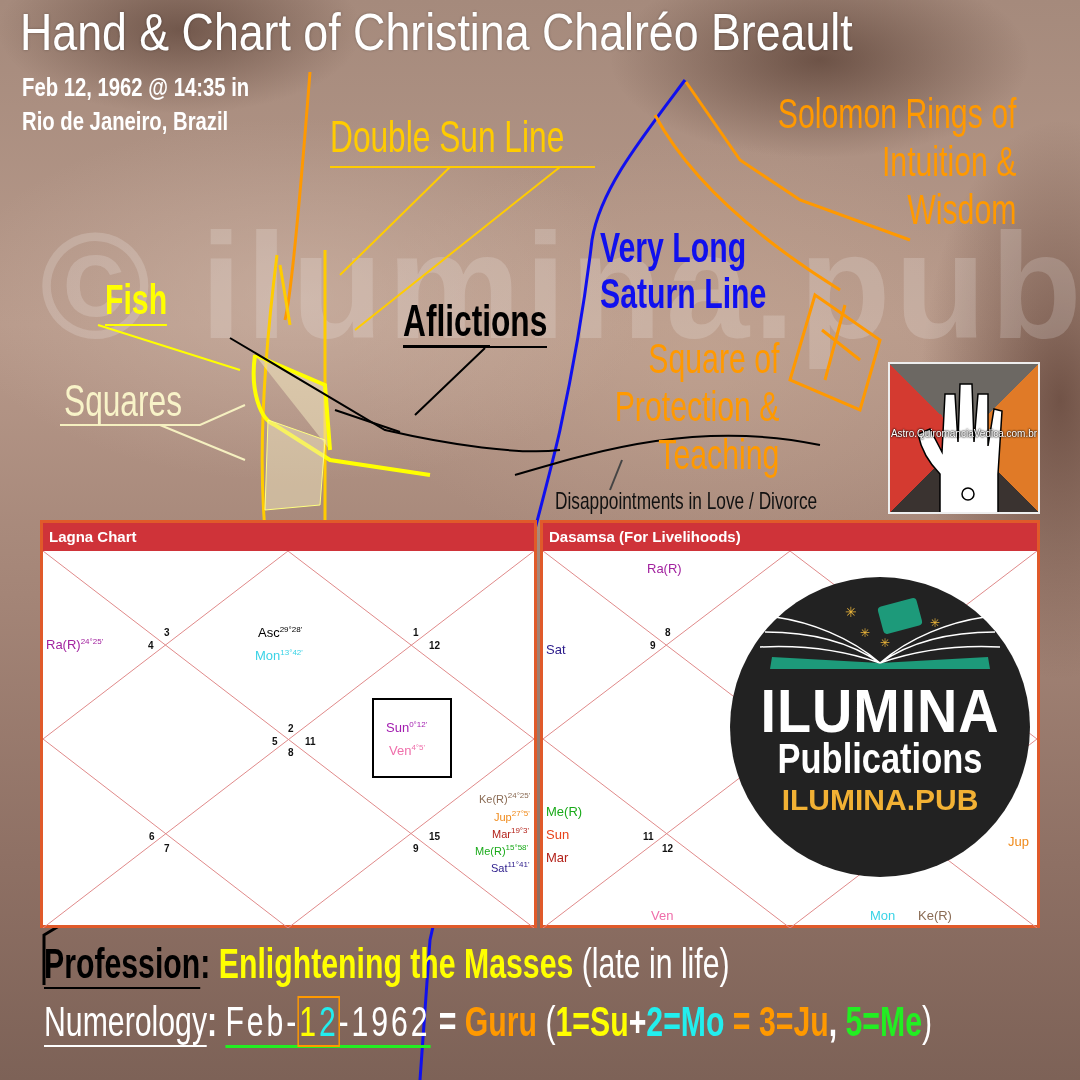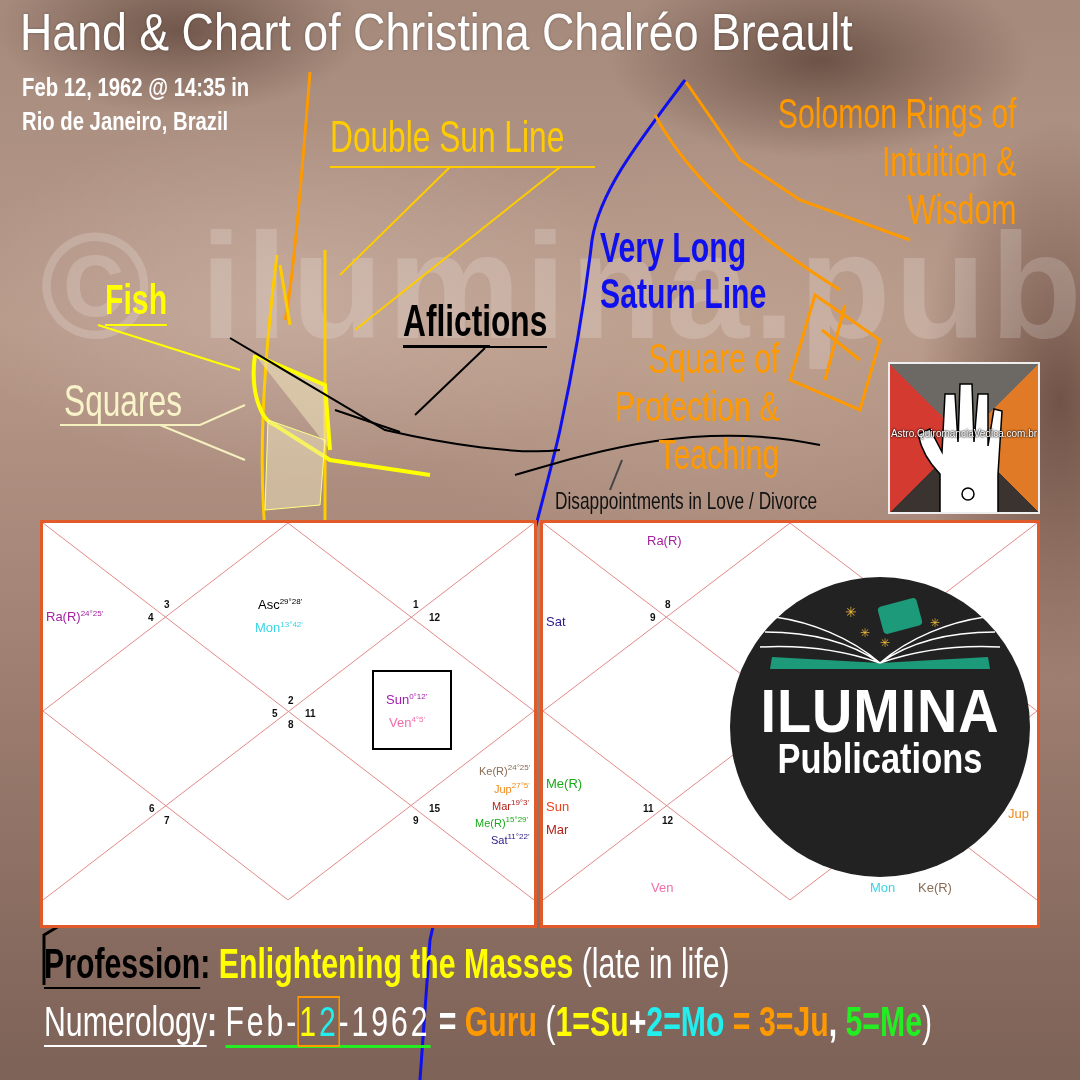--- a/index.html
+++ b/index.html
@@ -116,20 +116,21 @@
 
 <div class="badge">
   <svg width="152" height="152" style="position:absolute;left:0;top:0">
     <path d="M50 150 L50 110 C35 95, 30 80, 28 70 L40 65 L52 88 L55 30 L65 30 L68 78 L70 20 L82 20 L84 78 L88 30 L98 30 L98 82 L104 45 L112 47 L108 110 L108 150 Z" fill="#fff" stroke="#000" stroke-width="1.5"></path>
     <circle cx="78" cy="130" r="6" fill="none" stroke="#000" stroke-width="1.5"></circle>
   </svg>
   <div class="site">Astro.QuiromanciaVedica.com.br</div>
 </div>
 
 <div class="chart-panel" style="left:40px;">
+  <div class="chart-head">Lagna Chart</div>
   <div class="chart-body">
     <svg width="491" height="377" style="position:absolute;left:0;top:0">
       <g stroke="#e08a8a" stroke-width="1" fill="none">
         <line x1="0" y1="0" x2="491" y2="377"></line>
         <line x1="491" y1="0" x2="0" y2="377"></line>
         <polygon points="245,0 491,188 245,377 0,188"></polygon>
       </g>
     </svg>
     <div class="hn" style="left:121px;top:76px">3</div>
     <div class="hn" style="left:105px;top:89px">4</div>
@@ -148,26 +149,27 @@
     <div class="pl" style="left:212px;top:97px;color:#3ad3e6"><span>Mon</span><sup>13°42'</sup></div>
     <div class="pl" style="left:3px;top:86px;color:#a2229f"><span>Ra(R)</span><sup>24°25'</sup></div>
 
     <div style="position:absolute;left:329px;top:147px;width:80px;height:80px;border:2px solid #000;box-sizing:border-box;"></div>
     <div class="pl" style="left:343px;top:169px;color:#a21caf"><span>Sun</span><sup>0°12'</sup></div>
     <div class="pl" style="left:346px;top:192px;color:#ef6eaa"><span>Ven</span><sup>4°5'</sup></div>
 
     <div class="pl" style="left:436px;top:240px;color:#8a6b54;font-size:11px"><span>Ke(R)</span><sup>24°25'</sup></div>
     <div class="pl" style="left:451px;top:258px;color:#f08a1a;font-size:11px"><span>Jup</span><sup>27°5'</sup></div>
     <div class="pl" style="left:449px;top:275px;color:#b3221a;font-size:11px"><span>Mar</span><sup>19°3'</sup></div>
-    <div class="pl" style="left:432px;top:292px;color:#1aaa1a;font-size:11px"><span>Me(R)</span><sup>15°29'</sup></div>
-    <div class="pl" style="left:448px;top:309px;color:#2a1a8a;font-size:11px"><span>Sat</span><sup>11°22'</sup></div>
+    <div class="pl" style="left:432px;top:292px;color:#1aaa1a;font-size:11px"><span>Me(R)</span><sup>15°58'</sup></div>
+    <div class="pl" style="left:448px;top:309px;color:#2a1a8a;font-size:11px"><span>Sat</span><sup>11°41'</sup></div>
   </div>
 </div>
 
 <div class="chart-panel" style="left:540px;width:500px;">
+  <div class="chart-head">Dasamsa (For Livelihoods)</div>
   <div class="chart-body">
     <svg width="494" height="377" style="position:absolute;left:0;top:0">
       <g stroke="#e08a8a" stroke-width="1" fill="none">
         <line x1="0" y1="0" x2="494" y2="377"></line>
         <line x1="494" y1="0" x2="0" y2="377"></line>
         <polygon points="247,0 494,188 247,377 0,188"></polygon>
       </g>
     </svg>
     <div class="hn" style="left:122px;top:76px">8</div>
     <div class="hn" style="left:107px;top:89px">9</div>
@@ -190,20 +192,21 @@
     <path d="M40 92 L260 92 L258 80 L150 86 L42 80 Z" fill="#1d9a7a"></path>
     <path d="M150 86 C120 60, 80 45, 45 40 M150 86 C120 65, 80 55, 35 55 M150 86 C110 72, 70 68, 30 70 M150 86 C180 60, 220 45, 255 40 M150 86 C180 65, 220 55, 265 55 M150 86 C190 72, 230 68, 270 70" stroke="#fff" stroke-width="1.5" fill="none"></path>
     <rect x="150" y="25" width="40" height="28" rx="4" fill="#1d9a7a" transform="rotate(-15 170 39)"></rect>
     <text x="115" y="40" fill="#e8b33a" font-size="14">✳</text>
     <text x="130" y="60" fill="#e8b33a" font-size="12">✳</text>
     <text x="200" y="50" fill="#e8b33a" font-size="12">✳</text>
     <text x="150" y="70" fill="#e8b33a" font-size="12">✳</text>
   </svg>
   <div class="l1">ILUMINA</div>
   <div class="l2">Publications</div>
+  <div class="l3">ILUMINA.PUB</div>
 </div>
 
 <div class="bottom" style="top:940px;">
   <span class="ul" style="color:#000;">Profession</span><span style="color:#000">:</span>
   <span style="color:#ffff00">Enlightening the Masses</span>
   <span style="color:#fff;font-weight:normal">(late in life)</span>
 </div>
 <div class="bottom" style="top:998px;">
   <span class="ul" style="color:#fff;font-weight:normal">Numerology</span><span style="color:#fff">:</span>
   <span style="color:#fff;font-weight:normal;letter-spacing:4px;border-bottom:3px solid #22ee22"><span>Feb-</span><span style="outline:2px solid #ff9900"><span style="color:#ffff00">1</span><span style="color:#22eeee">2</span></span><span>-1962</span></span><span style="color:#fff"> = </span><span style="color:#ff9900">Guru</span><span style="color:#fff;font-weight:normal"> (</span><span style="color:#ffff00">1=Su</span><span style="color:#fff">+</span><span style="color:#22eeee">2=Mo</span><span style="color:#ff9900"> = </span><span style="color:#ff9900">3=Ju</span><span style="color:#fff">, </span><span style="color:#22ee22">5=Me</span><span style="color:#fff;font-weight:normal">)</span>

